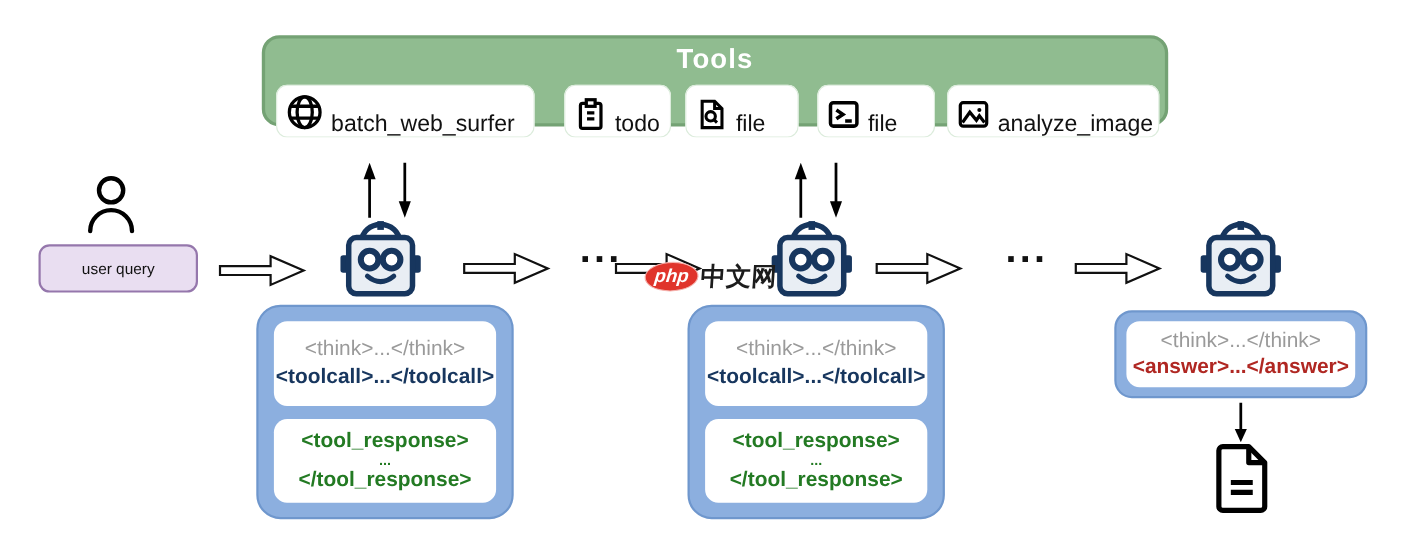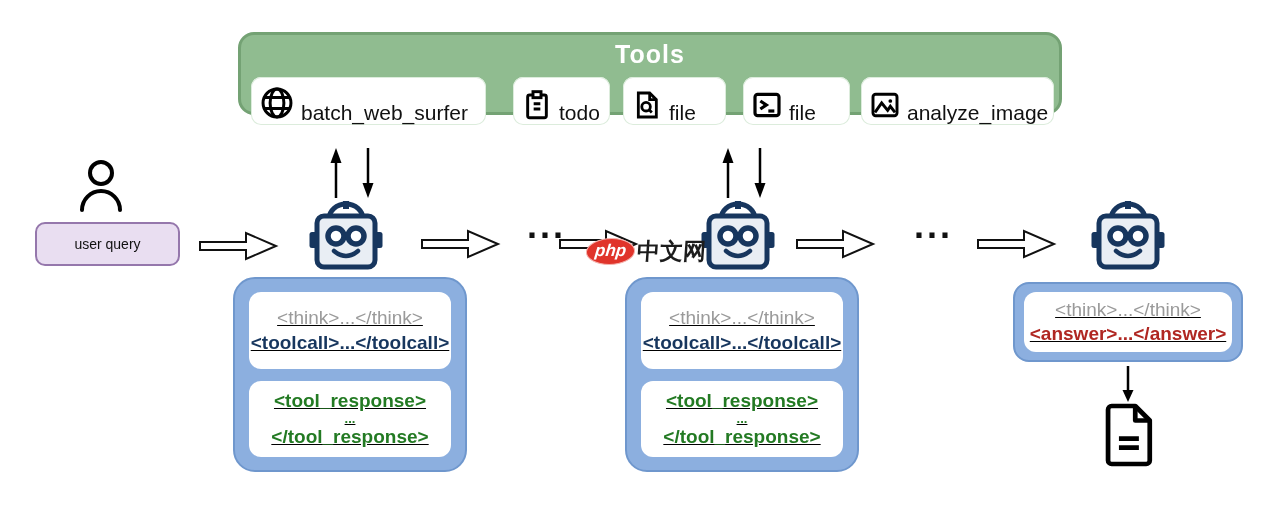--- a/index.html
+++ b/index.html
@@ -38,21 +38,21 @@
 
   
   .robot { position:absolute; width:76px; height:74px; }
 
   
   .agent-box { position:absolute; width:234px; height:195px; background:#8cafdf;
                border:2px solid #6f97cd; border-radius:22px; padding:13px 14px;
                display:flex; flex-direction:column; gap:12px; }
   .msg-card { background:#fff; border-radius:12px; flex:1;
               display:flex; flex-direction:column; align-items:center;
-              justify-content:center; gap:3px;text-decoration:underline; }
+              justify-content:center; gap:3px; }
   .t-think    { color:#9a9a9a; font-size:19px; }
   .t-toolcall { color:#17365e; font-size:19px; font-weight:700; }
   .t-resp     { color:#237a23; font-size:19px; font-weight:700; }
   .t-resp-dots{ color:#237a23; font-size:13px; font-weight:700; line-height:8px; }
   .t-answer   { color:#b02722; font-size:19px; font-weight:700; }
 
   .final-box { position:absolute; left:1013px; top:282px; width:230px; height:80px;
                background:#8cafdf; border:2px solid #6f97cd; border-radius:16px;
                padding:8px 9px; display:flex; }
   .final-box .msg-card { gap:2px; }

